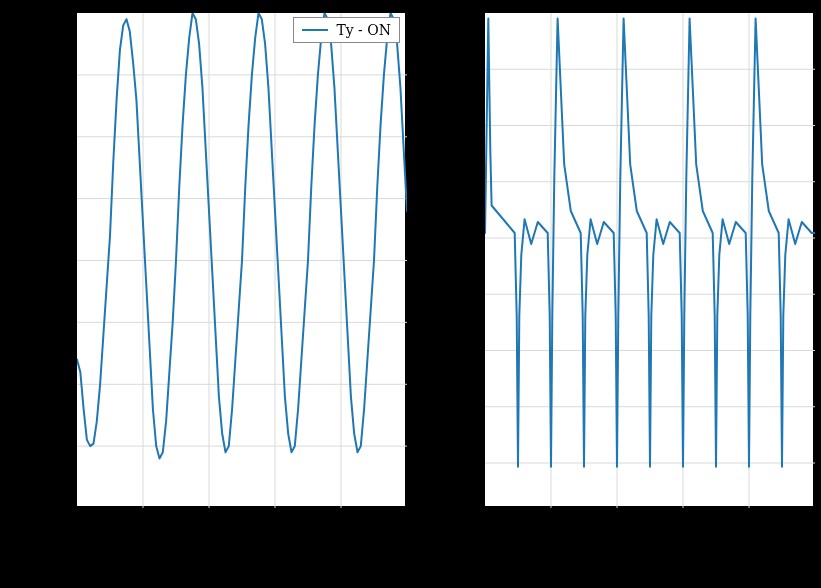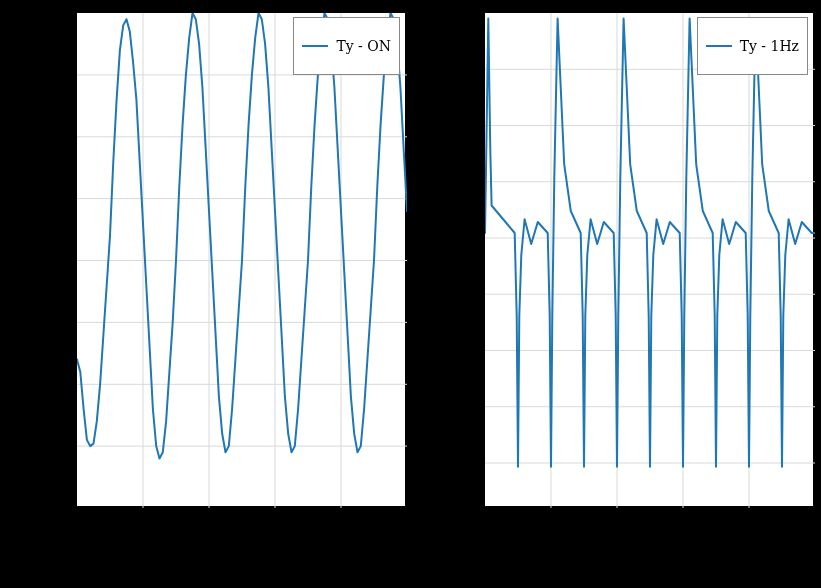--- a/index.html
+++ b/index.html
@@ -4,21 +4,21 @@
 <style>
 html,body{margin:0;padding:0;background:#000;width:821px;height:588px;font-family:"DejaVu Serif",Georgia,serif;color:#000}
 .figure{position:relative;width:821px;height:588px;background:#000}
 .panel{position:absolute;background:#fff}
 .plot-area{position:absolute;background:#fff;border:1.5px solid #000;box-sizing:border-box}
 .grid line{stroke:#d9d9d9;stroke-width:1}
 .tick-label{position:absolute;font-size:14px;color:#000;white-space:nowrap}
 .axis-label{position:absolute;font-size:15px;color:#000;white-space:nowrap}
 .axis-label.y{transform-origin:0 0;transform:rotate(-90deg)}
 .series path{stroke:#1f77b4;stroke-width:2;fill:none;stroke-linejoin:round;stroke-linecap:round}
-.legend{position:absolute;background:#fff;border:1px solid #888;padding:20px 8px;font-size:14px;display:flex;align-items:center;gap:8px}
+.legend{position:absolute;background:#fff;border:1px solid #888;padding:4px 8px;font-size:14px;display:flex;align-items:center;gap:8px}
 .legend .swatch{width:26px;height:0;border-top:2.5px solid #1f77b4}
 </style>
 </head>
 <body>
 <div class="figure">
 
   <div class="panel" style="left:76px;top:12px;width:330px;height:495px">
     <div class="plot-area" style="left:0;top:0;width:330px;height:495px">
       <svg width="330" height="495" style="position:absolute;left:0;top:0">
         <g class="grid">
@@ -79,24 +79,20 @@
           <line x1="66" y1="0" x2="66" y2="495"></line>
             <line x1="132" y1="0" x2="132" y2="495"></line>
           <line x1="198" y1="0" x2="198" y2="495"></line>
             <line x1="264" y1="0" x2="264" y2="495"></line>
         </g>
         <g class="series">
             <path id="path-right" d="M0.0 220.0 L1.3 137.5 L3.3 5.5 L5.3 137.5 L6.6 192.5 L29.7 220.0 L31.7 302.5 L33.0 453.8 L34.3 302.5 L36.3 242.0 L39.6 206.3 L46.2 231.0 L52.8 209.0 L62.7 220.0 L64.7 302.5 L66.0 453.8 L67.3 302.5 L69.3 165.0 L72.6 5.5 L79.2 151.3 L85.8 198.0 L95.7 220.0 L97.7 302.5 L99.0 453.8 L100.3 302.5 L102.3 242.0 L105.6 206.3 L112.2 231.0 L118.8 209.0 L128.7 220.0 L130.7 302.5 L132.0 453.8 L133.3 302.5 L135.3 165.0 L138.6 5.5 L145.2 151.3 L151.8 198.0 L161.7 220.0 L163.7 302.5 L165.0 453.8 L166.3 302.5 L168.3 242.0 L171.6 206.3 L178.2 231.0 L184.8 209.0 L194.7 220.0 L196.7 302.5 L198.0 453.8 L199.3 302.5 L201.3 165.0 L204.6 5.5 L211.2 151.3 L217.8 198.0 L227.7 220.0 L229.7 302.5 L231.0 453.8 L232.3 302.5 L234.3 242.0 L237.6 206.3 L244.2 231.0 L250.8 209.0 L260.7 220.0 L262.7 302.5 L264.0 453.8 L265.3 302.5 L267.3 165.0 L270.6 5.5 L277.2 151.3 L283.8 198.0 L293.7 220.0 L295.7 302.5 L297.0 453.8 L298.3 302.5 L300.3 242.0 L303.6 206.3 L310.2 231.0 L316.8 209.0 L326.7 220.0 L330.0 220.0 "></path>
           </g>
       </svg>
     </div>
-    <div class="legend" style="right:6px;top:5px">
-      <span class="swatch"></span>
-      <span>Ty - 1Hz</span>
-    </div>
   </div>
 
   <div class="tick-label" style="left:444px;top:500px">-100</div>
   <div class="tick-label" style="left:452px;top:443px">-80</div>
   <div class="tick-label" style="left:452px;top:387px">-60</div>
   <div class="tick-label" style="left:452px;top:331px">-40</div>
   <div class="tick-label" style="left:452px;top:275px">-20</div>
   <div class="tick-label" style="left:468px;top:218px">0</div>
   <div class="tick-label" style="left:460px;top:162px">20</div>
   <div class="tick-label" style="left:460px;top:106px">40</div>

